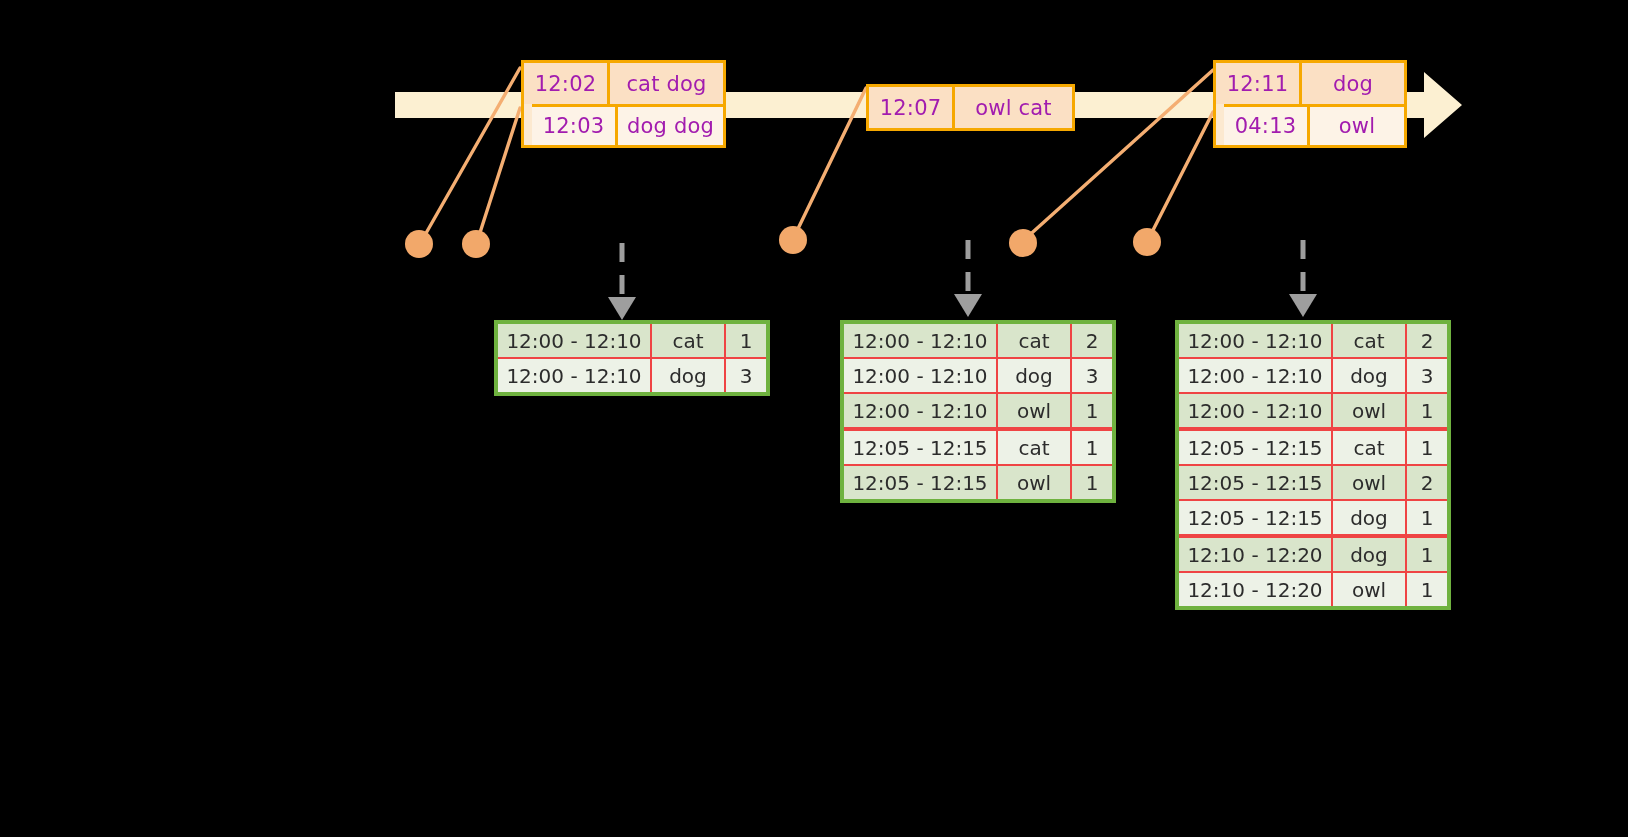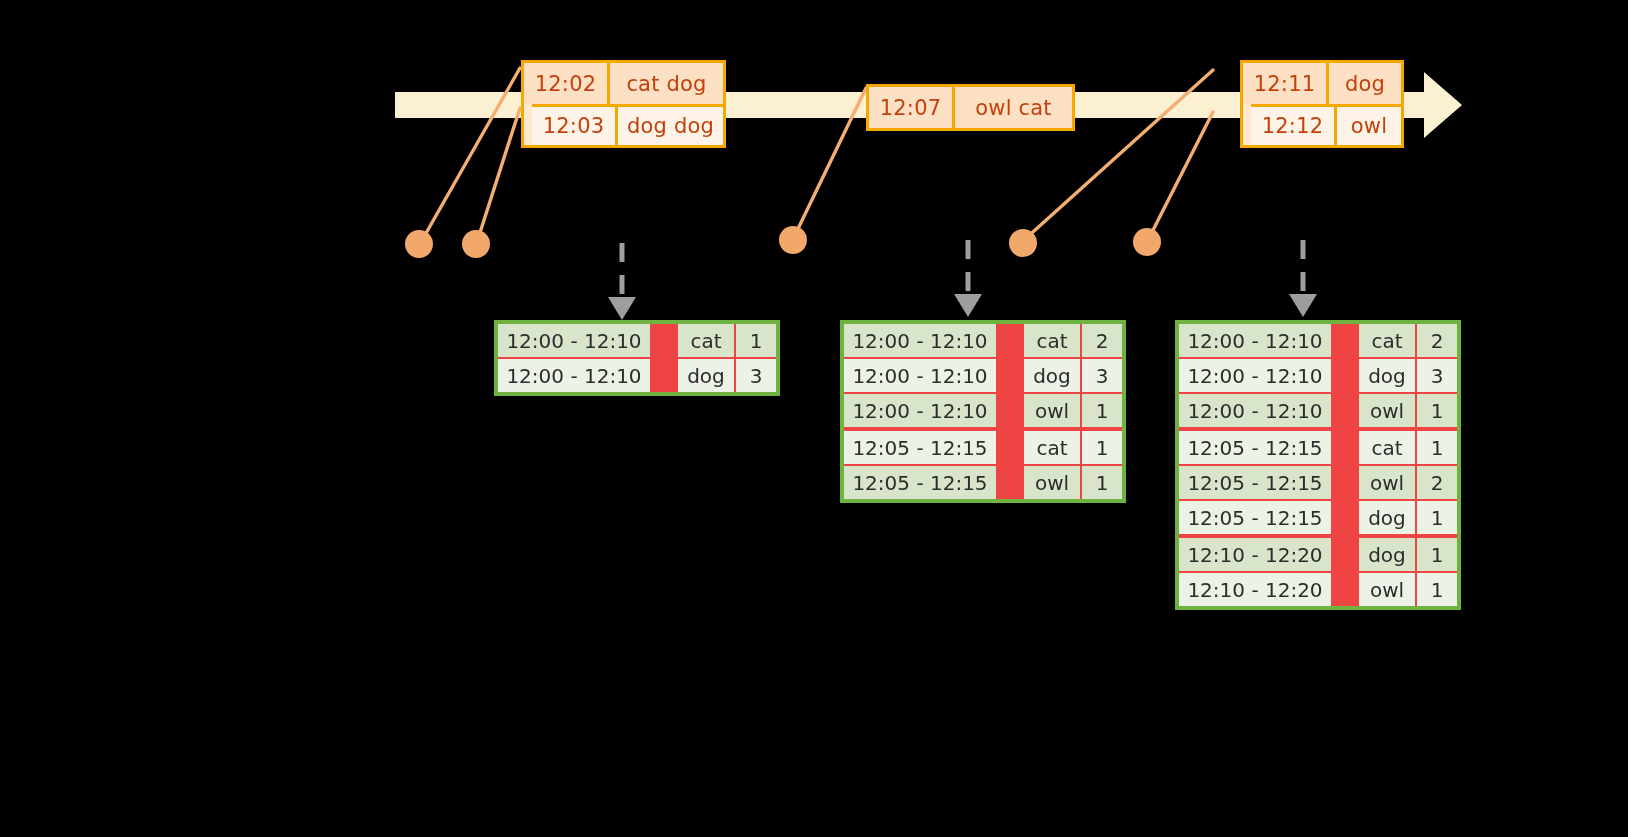--- a/index.html
+++ b/index.html
@@ -44,21 +44,21 @@
   }
   .event-row.alt { background: #FDF3E7; }
   .event-row.base { background: #FBE0C4; }
   .event-row + .event-row { border-top: 3px solid #F6A800; margin-left: 8px; }
   .event-cell {
     display: flex;
     align-items: center;
     justify-content: center;
     box-sizing: border-box;
     font-size: 21px;
-    color: #c2410c;
+    color: #a21caf;
     letter-spacing: .2px;
     white-space: nowrap;
   }
   .event-cell.time {
     width: 86px;
     border-right: 3px solid #F6A800;
   }
   .event-cell.payload { flex: 1 1 auto; }
 
   
@@ -83,21 +83,21 @@
     align-items: center;
     justify-content: center;
     box-sizing: border-box;
     font-size: 20px;
     color: #2c2c2c;
     background: #EDF2E7;
     white-space: nowrap;
   }
   .res-row.shade .res-cell { background: #D9E5CB; }
   .res-cell.win  { width: 152px; }
-  .res-cell.key  { width: 56px; margin-left: 26px; }
+  .res-cell.key  { width: 72px; }
   .res-cell.cnt  { width: 40px; }
 </style>
 </head>
 <body>
 
 <div id="stage">
 
   <svg id="svg-layer" viewBox="0 0 1628 837">
 
     <g>
@@ -147,27 +147,27 @@
     </div>
   </div>
 
   <div class="event-box" style="left:866px; top:84px; width:209px;">
     <div class="event-row base">
       <div class="event-cell time">12:07</div>
       <div class="event-cell payload">owl cat</div>
     </div>
   </div>
 
-  <div class="event-box" style="left:1240px; top:60px; width:164px;">
+  <div class="event-box" style="left:1213px; top:60px; width:194px;">
     <div class="event-row base">
       <div class="event-cell time">12:11</div>
       <div class="event-cell payload">dog</div>
     </div>
     <div class="event-row alt">
-      <div class="event-cell time">12:12</div>
+      <div class="event-cell time">04:13</div>
       <div class="event-cell payload">owl</div>
     </div>
   </div>
 
   <div class="result-table" style="left:494px; top:320px;">
     <div class="res-row shade">
       <div class="res-cell win">12:00 - 12:10</div>
       <div class="res-cell key">cat</div>
       <div class="res-cell cnt">1</div>
     </div>

